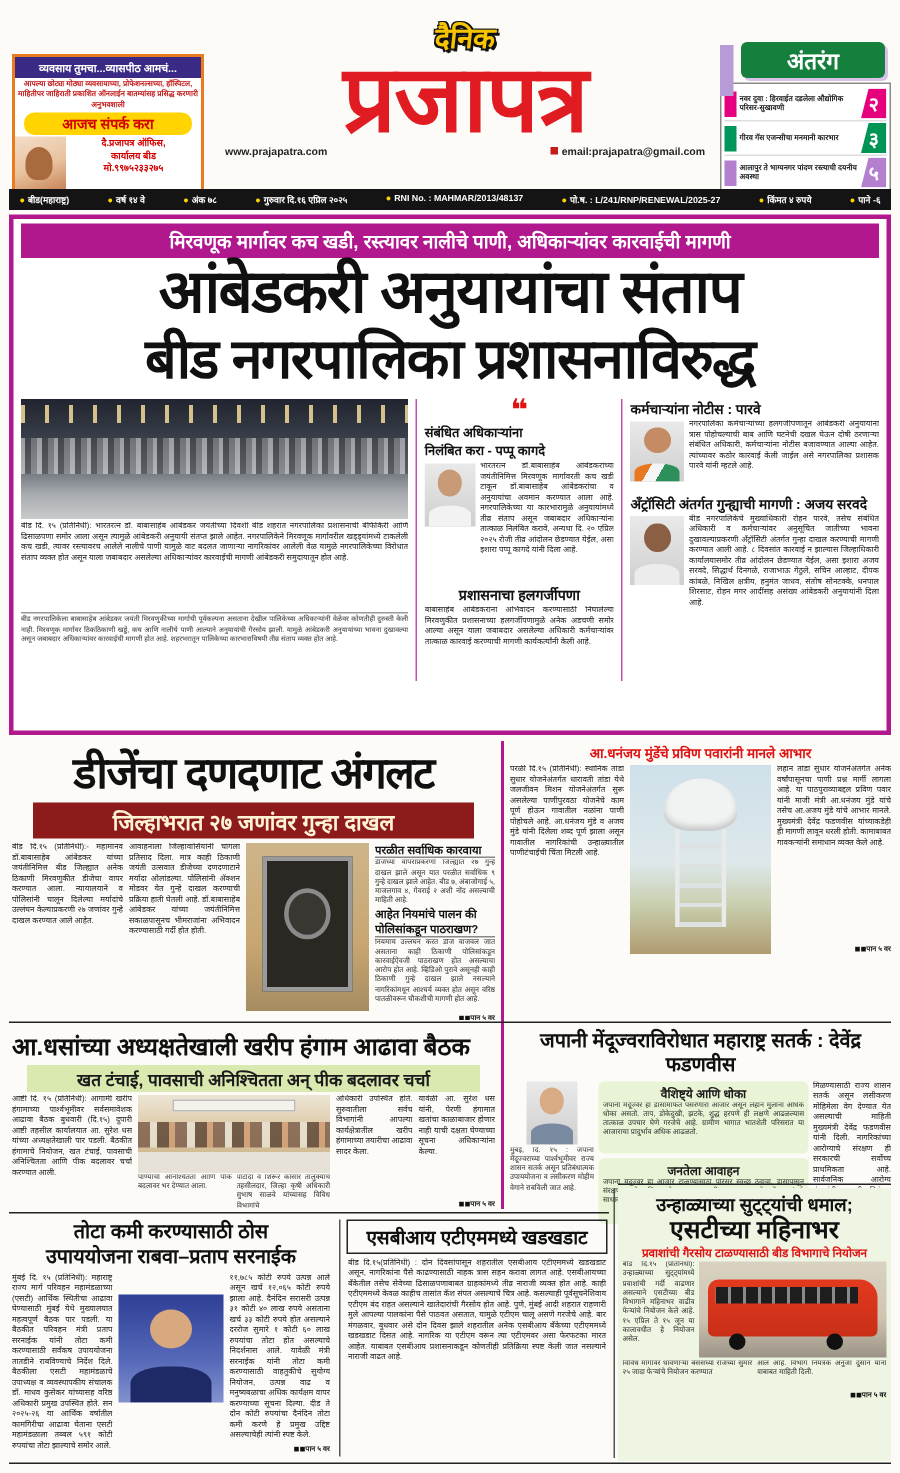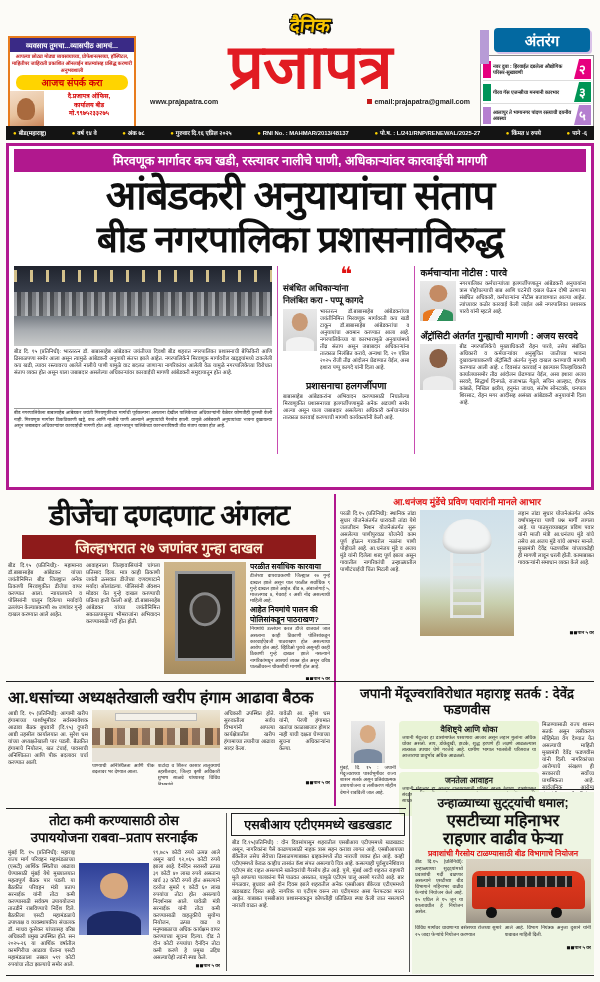--- a/index.html
+++ b/index.html
@@ -24,21 +24,21 @@
 
   .masthead { left:146px; top:12px; width:328px; text-align:center; }
   .dainik { display:inline-block; color:#f7c400; font-size:19px; font-weight:900; transform:skewX(-6deg);
             text-shadow:-1px -1px 0 #111, 1px -1px 0 #111, -1px 1px 0 #111, 1px 1px 0 #111, 2px 2px 0 #111; }
   .paper-title { color:#e11b22; font-size:62px; font-weight:900; line-height:0.92; letter-spacing:-1px; }
   .mast-links { display:flex; justify-content:space-between; font-size:7px; font-weight:bold; color:#222; margin-top:3px; padding:0 4px; }
   .sq { display:inline-block; width:5px; height:5px; background:#c41b1b; margin-right:2px; }
 
   .antarang { left:480px; top:28px; width:114px; }
   .ant-bar { position:absolute; left:0; top:2px; width:9px; height:34px; background:#b79bd6; }
-  .ant-head { margin-left:14px; width:96px; background:#0369a1; color:#fff; font-size:15px; font-weight:900; text-align:center; border-radius:4px; padding:2px 0; box-shadow:2px 2px 0 #d9c2e8; }
+  .ant-head { margin-left:14px; width:96px; background:#15803d; color:#fff; font-size:15px; font-weight:900; text-align:center; border-radius:4px; padding:2px 0; box-shadow:2px 2px 0 #d9c2e8; }
   .ant-body { margin-top:3px; border:1px solid #8a8a8a; background:#fff; padding:2px; }
   .ant-item { display:flex; align-items:center; padding:1px 0; border-bottom:1px solid #ddd; }
   .ant-item:last-child { border-bottom:none; }
   .ant-mark { width:8px; height:17px; margin-right:2px; }
   .ant-text { flex:1; font-size:5px; line-height:1.25; font-weight:bold; color:#222; text-align:left; }
   .ant-page { width:17px; height:20px; color:#fff; font-size:13px; font-weight:900; display:flex; align-items:center; justify-content:center; clip-path:polygon(30% 0,100% 0,100% 100%,0 100%); }
 
   
   .infobar { left:6px; top:126px; width:588px; height:14px; background:#141414; color:#fff; display:flex; align-items:center; justify-content:space-between; padding:0 7px; }
   .info-item { font-size:5.9px; font-weight:bold; white-space:nowrap; }
@@ -55,21 +55,21 @@
   .lcol2 { width:24%; padding:0 5px; border-left:1.5px solid #c84bb0; }
   .lcol3 { width:30%; padding-left:5px; border-left:1.5px solid #c84bb0; }
   .photo-lead { width:100%; height:80px; position:relative; overflow:hidden;
       background:linear-gradient(180deg,#20242e 0%,#383e4a 32%,#6a7078 58%,#a9adb1 80%,#c9cbcb 100%); }
   .photo-lead .lights { position:absolute; top:4%; width:100%; height:16%;
       background:repeating-linear-gradient(90deg,rgba(255,230,160,.8) 0 3px,transparent 3px 16px); }
   .photo-lead .crowd { position:absolute; top:32%; width:100%; height:30%; opacity:.55;
       background:repeating-linear-gradient(90deg,#e8e8e8 0 3px,#4a4a4a 3px 7px,#9a9a9a 7px 11px); }
   .quote-ic { color:#e01212; font-size:20px; font-weight:900; line-height:0.8; text-align:center; }
   .q-head { font-size:8.6px; font-weight:bold; text-align:left; line-height:1.3; color:#111; margin:1px 0 2px; }
-  .sub-head { font-size:9.5px; font-weight:bold; text-align:center; margin:5px 0 1px; color:#111; }
+  .sub-head { font-size:9.5px; font-weight:bold; text-align:center; margin:16px 0 1px; color:#111; }
   .n-head { font-size:9.2px; font-weight:bold; color:#111; margin-bottom:1px; }
   .float-photo { float:left; margin:1px 3px 1px 0; position:relative; overflow:hidden; }
   .portrait { background:linear-gradient(180deg,#e9e9e9,#cfcfcf); }
   .portrait .head { position:absolute; top:10%; left:50%; transform:translateX(-50%); width:48%; height:42%; border-radius:50%; }
   .portrait .shoulders { position:absolute; bottom:0; left:8%; width:84%; height:32%; border-radius:45% 45% 0 0; }
   .footnote { font-size:4.7px; line-height:1.3; text-align:justify; color:#333; margin-top:2px; border-top:1px solid #999; padding-top:1px; }
 
   
   .hline { position:absolute; border-top:1.6px solid #222; }
   .vmagenta { position:absolute; border-left:2px solid #b1188e; }
@@ -297,20 +297,21 @@
         <div class="small" style="height:118px">लहान तांडा सुधार योजनेअंतर्गत अनेक वर्षांपासूनचा पाणी प्रश्न मार्गी लागला आहे. या पाठपुराव्याबद्दल प्रविण पवार यांनी माजी मंत्री आ.धनंजय मुंडे यांचे तसेच आ.अजय मुंडे यांचे आभार मानले. मुख्यमंत्री देवेंद्र फडणवीस यांच्याकडेही ही मागणी लावून धरली होती. कामाबाबत गावकऱ्यांनी समाधान व्यक्त केले आहे.</div>
         <span class="cont">◼◼पान ५ वर</span>
       </div>
     </div>
   </div>
 
   <div class="hline" style="left:6px; top:681px; width:588px;"></div>
 
   <div class="abs kharip">
     <div class="k-head">आ.धसांच्या अध्यक्षतेखाली खरीप हंगाम आढावा बैठक</div>
+    <div class="k-sub">खत टंचाई, पावसाची अनिश्चितता अन् पीक बदलावर चर्चा</div>
     <div class="k-cols">
       <div class="small" style="width:80px">आष्टी दि. १५ (प्रतिनिधी): आगामी खरीप हंगामाच्या पार्श्वभूमीवर सर्वसमावेशक आढावा बैठक बुधवारी (दि.१५) दुपारी आष्टी तहसील कार्यालयात आ. सुरेश धस यांच्या अध्यक्षतेखाली पार पडली. बैठकीत हंगामाचे नियोजन, खत टंचाई, पावसाची अनिश्चितता आणि पीक बदलावर चर्चा करण्यात आली.</div>
       <div style="width:128px">
         <div class="photo-meet">
           <div class="banner"></div>
           <div class="people"></div>
           <div class="table"></div>
         </div>
         <div class="k-caps">
           <div class="tiny" style="flex:1;height:22px">पाण्याची अनिश्चितता आणि पीक बदलावर भर देण्यात आला.</div>
@@ -376,21 +377,20 @@
   <div class="abs atm">
     <div class="atm-headbox">एसबीआय एटीएममध्ये खडखडाट</div>
     <div class="small" style="height:138px; padding:0 2px;">बीड दि.१५(प्रतिनिधी) : दोन दिवसांपासून शहरातील एसबीआय एटीएममध्ये खडखडाट असून, नागरिकांना पैसे काढण्यासाठी नाहक त्रास सहन करावा लागत आहे. एसबीआयच्या बँकेतील तसेच सेवेच्या ढिसाळपणाबाबत ग्राहकांमध्ये तीव्र नाराजी व्यक्त होत आहे. काही एटीएममध्ये केवळ काहीच तासांत कॅश संपत असल्याचे चित्र आहे. कसल्याही पूर्वसूचनेशिवाय एटीएम बंद राहत असल्याने खातेदारांची गैरसोय होत आहे. पुणे, मुंबई आदी शहरात राहणारी मुले आपल्या पालकांना पैसे पाठवत असतात, यामुळे एटीएम चालू असणे गरजेचे आहे. बार मंगळवार, बुधवार असे दोन दिवस झाले शहरातील अनेक एसबीआय बँकेच्या एटीएममध्ये खडखडाट दिसत आहे. नागरिक या एटीएम वरून त्या एटीएमवर असा फेरफटका मारत आहेत. याबाबत एसबीआय प्रशासनाकडून कोणतीही प्रतिक्रिया स्पष्ट केली जात नसल्याने नाराजी वाढत आहे.</div>
   </div>
 
   <div class="abs vgray" style="left:409px; top:792px; height:180px;"></div>
 
   <div class="abs bus">
     <div class="b-h1">उन्हाळ्याच्या सुट्ट्यांची धमाल;</div>
     <div class="b-h2">एसटीच्या महिनाभर</div>
-    <div class="b-h2">राहणार वाढीव फेऱ्या</div>
     <div class="b-sub">प्रवाशांची गैरसोय टाळण्यासाठी बीड विभागाचे नियोजन</div>
     <div class="b-mid">
       <div class="tiny" style="width:48px;height:64px">बीड दि.१५ (प्रतिनिधी): उन्हाळ्याच्या सुट्ट्यांमध्ये प्रवाशांची गर्दी वाढणार असल्याने एसटीच्या बीड विभागाने महिनाभर वाढीव फेऱ्यांचे नियोजन केले आहे. १५ एप्रिल ते १५ जून या कालावधीत हे नियोजन असेल.</div>
       <div class="photo-bus">
         <div class="bus-body"></div>
         <div class="bus-windows"></div>
         <div class="wheel1"></div>
         <div class="wheel2"></div>
       </div>
     </div>

